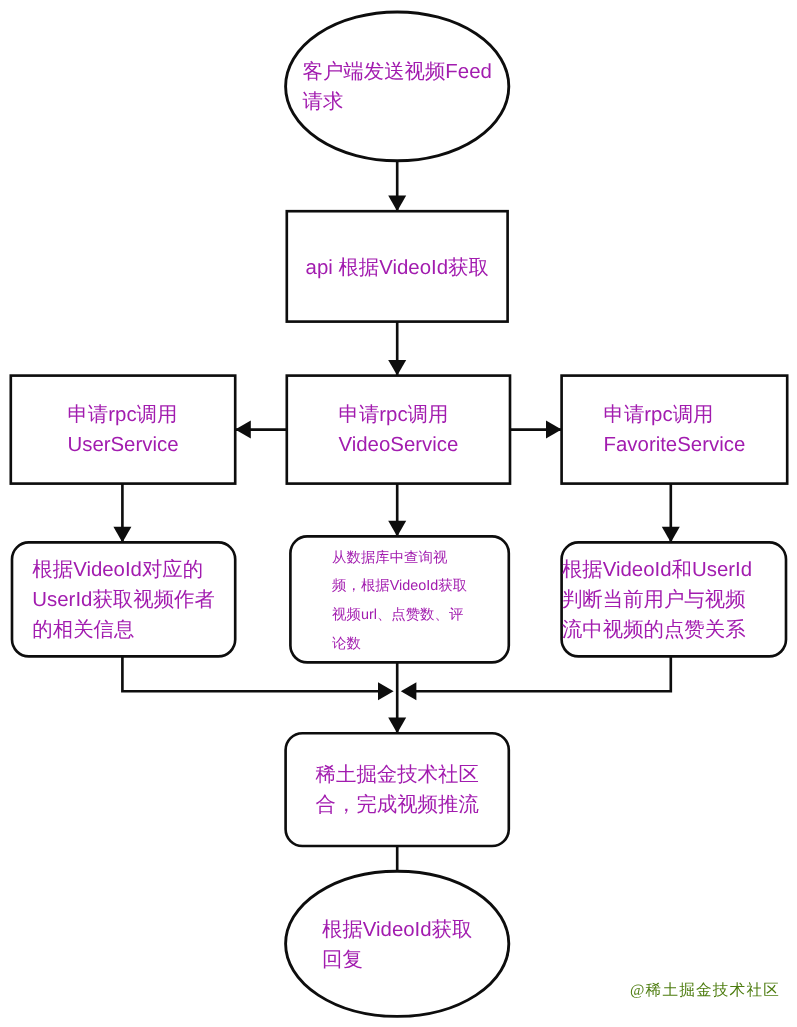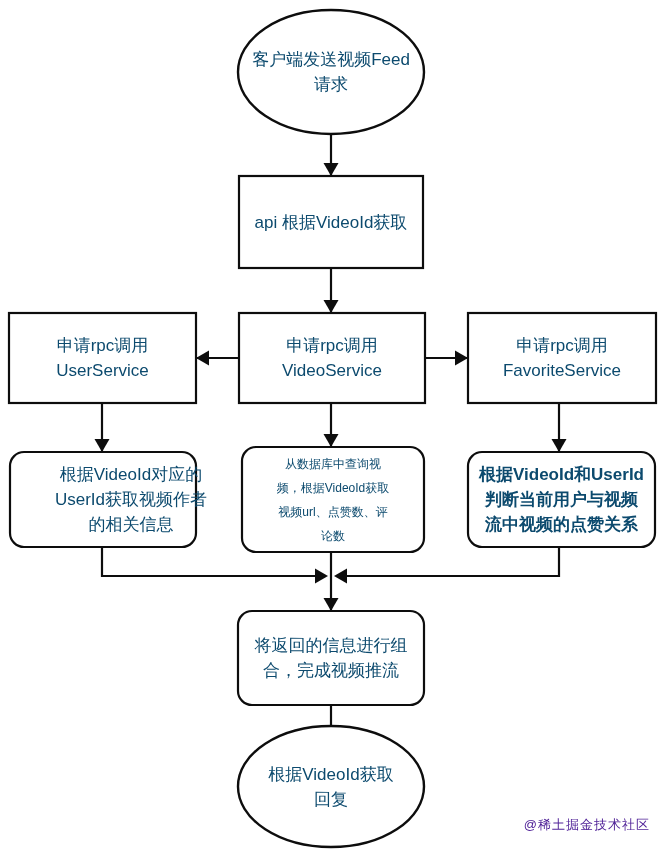--- a/index.html
+++ b/index.html
@@ -45,39 +45,38 @@
   }
   .arrow-head {
     fill: #0d0d0d;
     stroke: none;
   }
   .node-label {
     position: absolute;
     display: flex;
     align-items: center;
     justify-content: center;
-    text-align: center;
-    color: #0c4a6e;
+    color: #a21caf;
     font-family: "Liberation Sans", "DejaVu Sans", sans-serif;
     font-size: 17px;
     line-height: 25px;
     letter-spacing: 0px;
     white-space: pre-line;
     pointer-events: none;
     font-weight: 400;
   }
   .node-label.tight {
     line-height: 24px;
     font-size: 12px;
   }
   .watermark {
     position: absolute;
-    color: #4c1d95;
+    color: #4d7c0f;
     font-size: 13px;
-    font-family: Liberation Sans, sans-serif;
+    font-family: Liberation Serif, serif;
     letter-spacing: 1px;
     white-space: nowrap;
     user-select: none;
   }
 </style>
 </head>
 <body>
 
 <div id="flow-root">
   <svg class="flow-canvas" viewBox="0 0 664 856" aria-hidden="true">
@@ -121,29 +120,29 @@
   <div id="labels-layer">
       <div class="node-label" style="left: 238px; top: 10px; width: 186px; height: 124px;">客户端发送视频Feed
 请求</div>
       <div class="node-label" style="left: 239px; top: 176px; width: 184px; height: 92px;">api 根据VideoId获取</div>
       <div class="node-label" style="left: 9px; top: 313px; width: 187px; height: 90px;">申请rpc调用
 UserService</div>
       <div class="node-label" style="left: 239px; top: 313px; width: 186px; height: 90px;">申请rpc调用
 VideoService</div>
       <div class="node-label" style="left: 468px; top: 313px; width: 188px; height: 90px;">申请rpc调用
 FavoriteService</div>
-      <div class="node-label" style="left: 10px; top: 452px; width: 186px; height: 95px; padding-left: 28px;">根据VideoId对应的
+      <div class="node-label" style="left: 10px; top: 452px; width: 186px; height: 95px;">根据VideoId对应的
 UserId获取视频作者
 的相关信息</div>
       <div class="node-label tight" style="left: 242px; top: 447px; width: 182px; height: 105px;">从数据库中查询视
 频，根据VideoId获取
 视频url、点赞数、评
 论数</div>
-      <div class="node-label" style="left: 468px; top: 452px; width: 187px; height: 95px; font-weight: bold;">根据VideoId和UserId
+      <div class="node-label" style="left: 454px; top: 452px; width: 187px; height: 95px;">根据VideoId和UserId
 判断当前用户与视频
 流中视频的点赞关系</div>
-      <div class="node-label" style="left: 238px; top: 611px; width: 186px; height: 94px;">将返回的信息进行组
+      <div class="node-label" style="left: 238px; top: 611px; width: 186px; height: 94px;">稀土掘金技术社区
 合，完成视频推流</div>
       <div class="node-label" style="left: 238px; top: 726px; width: 186px; height: 121px;">根据VideoId获取
 回复</div>
     </div>
   <div class="watermark" style="right:14px; bottom:22px;">@稀土掘金技术社区</div>
 </div>
 
 </body></html>

